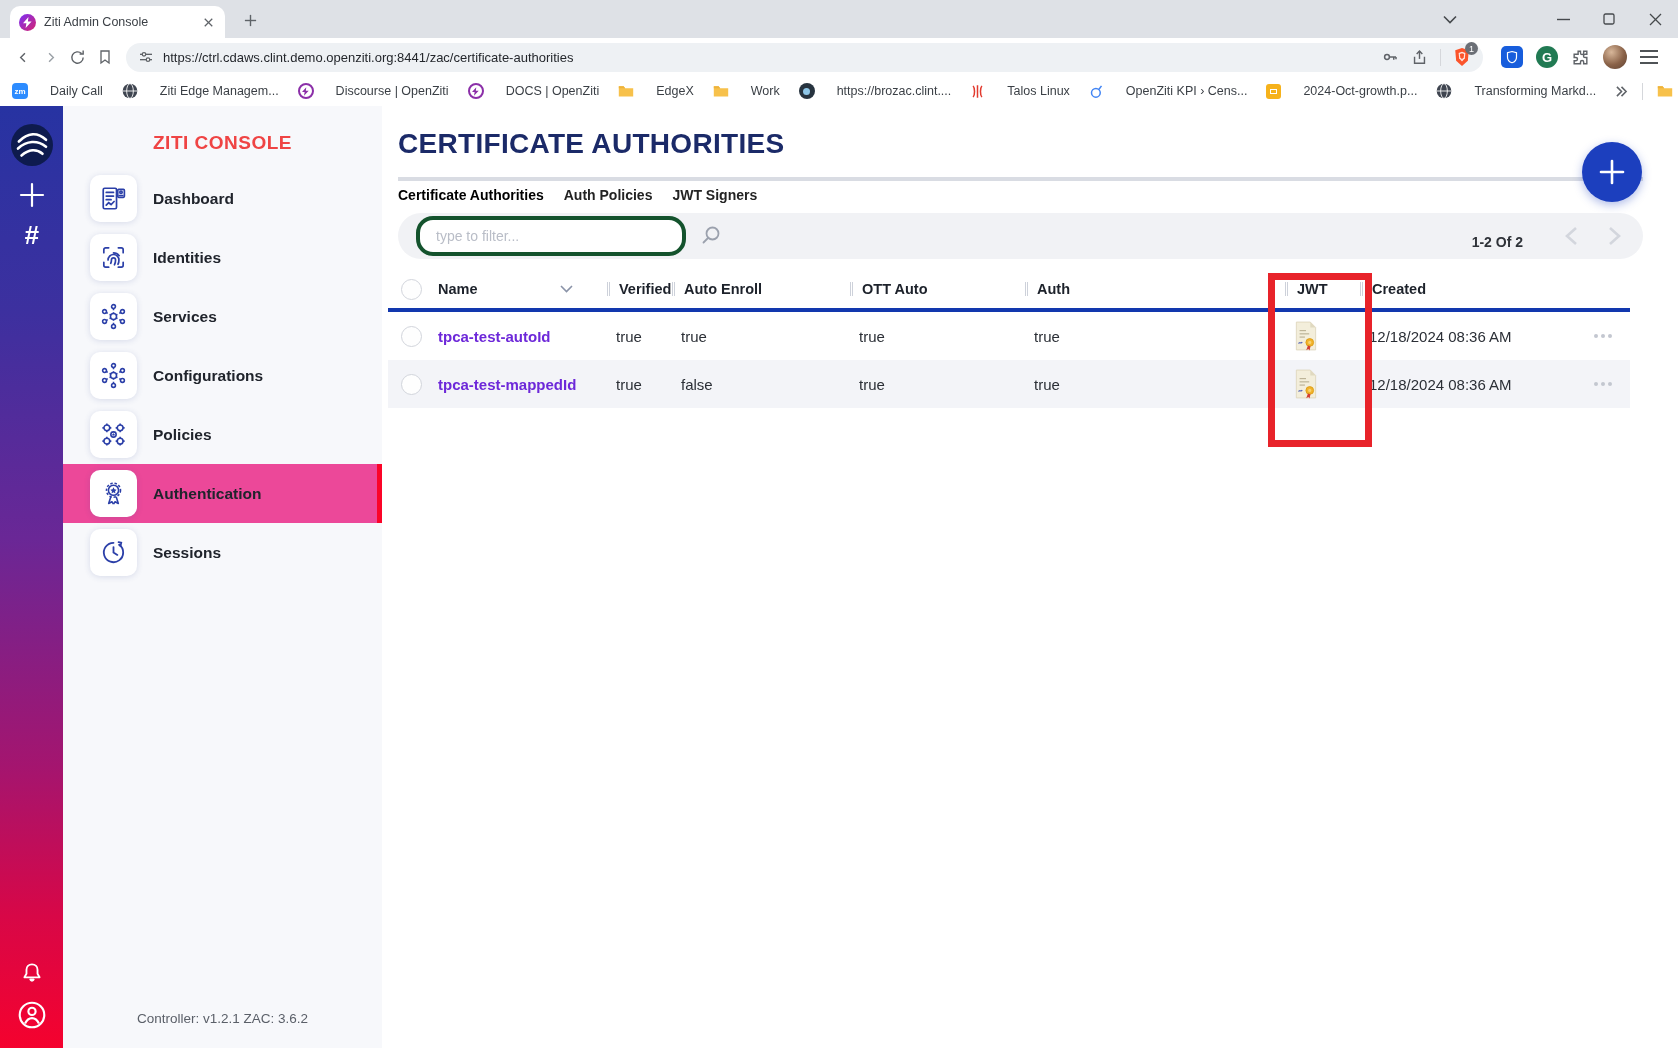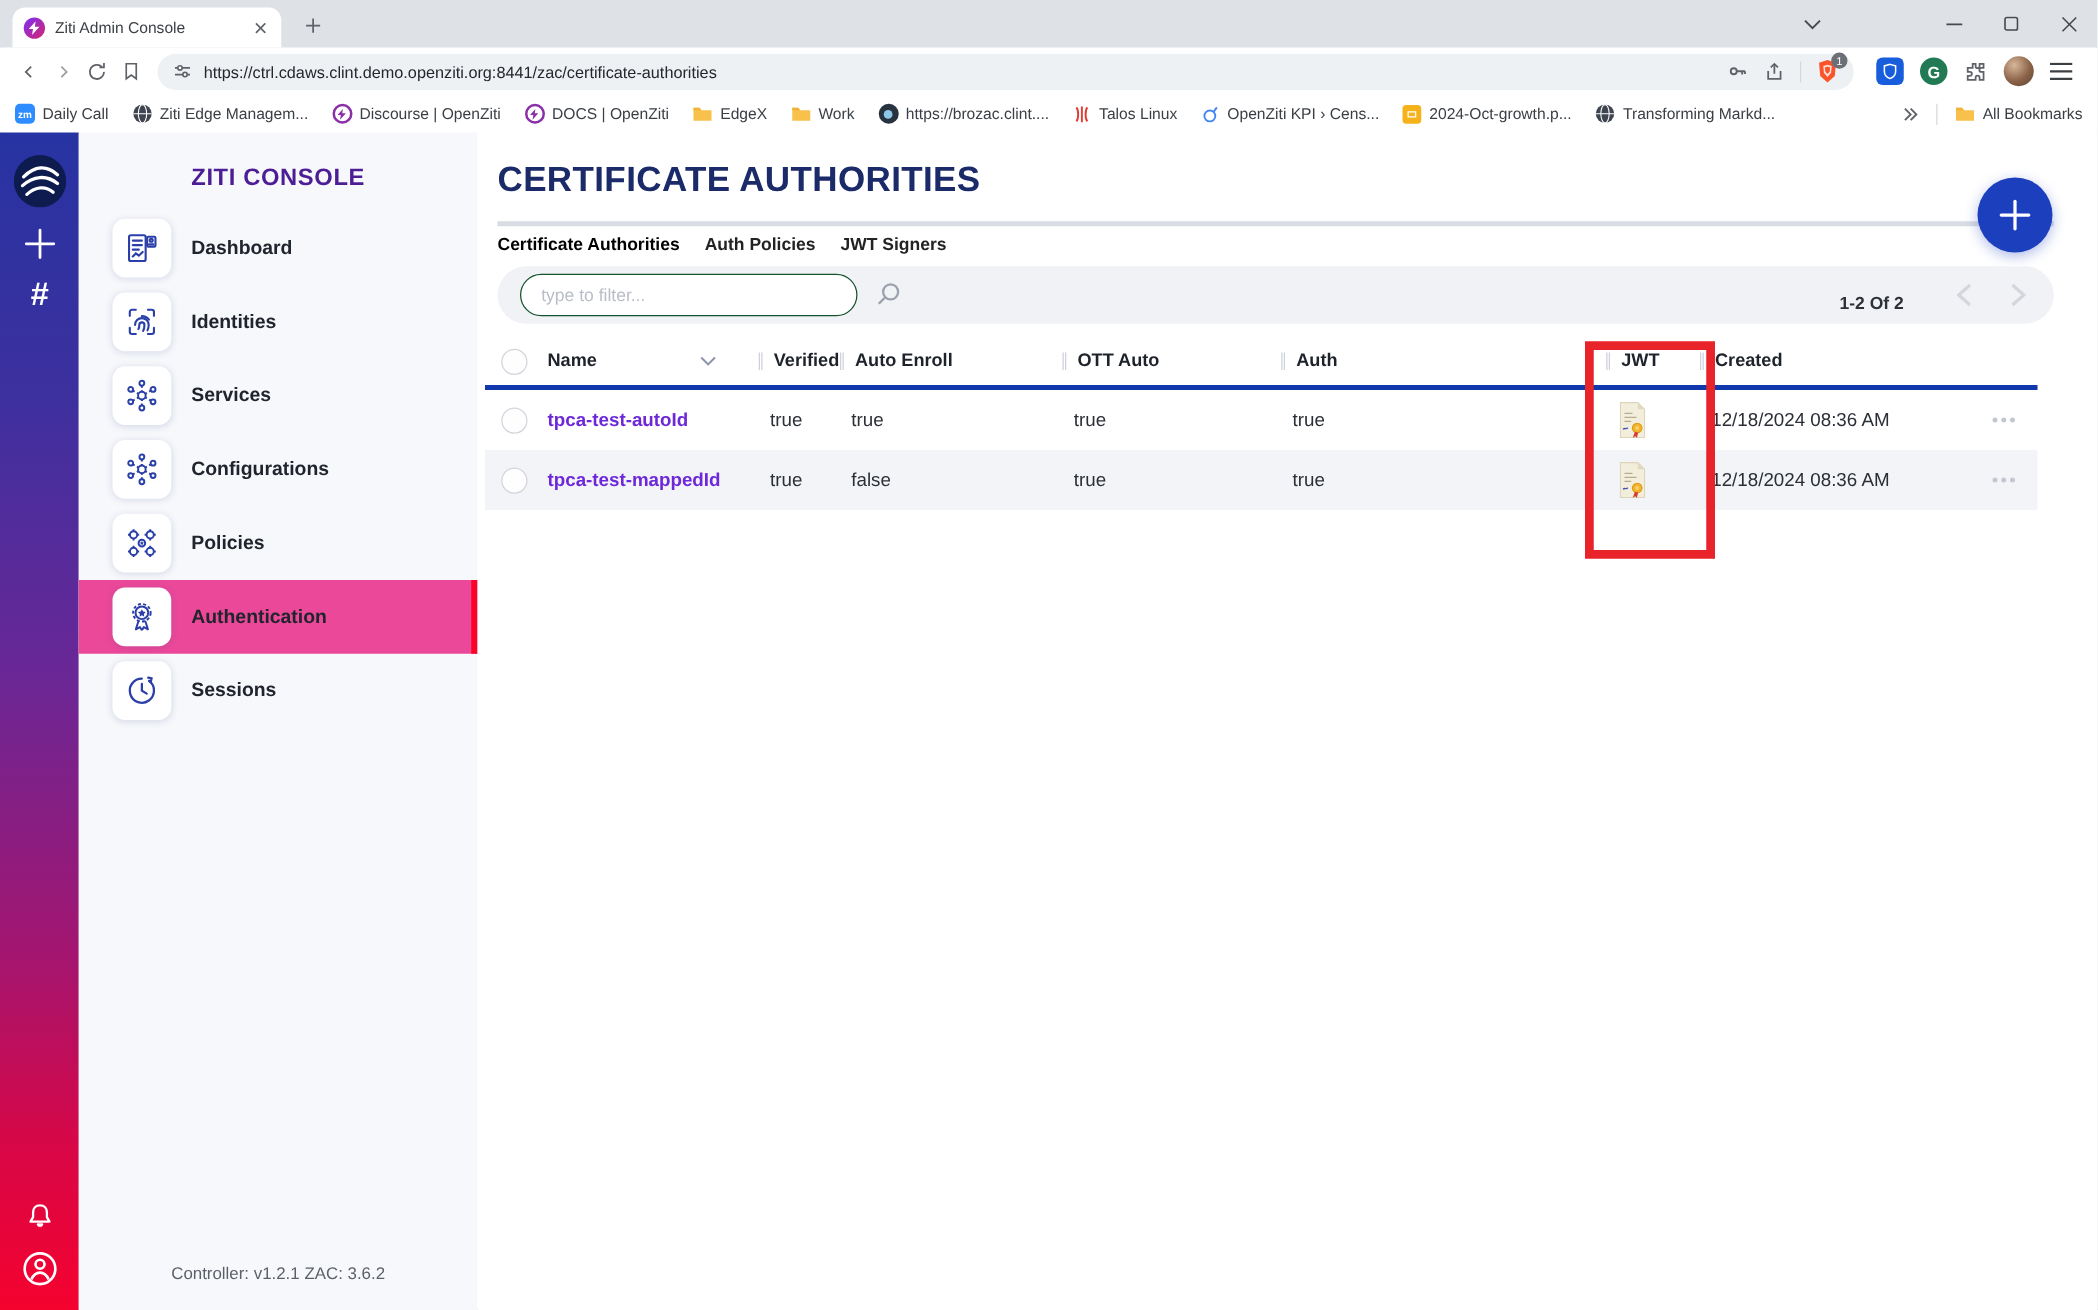--- a/index.html
+++ b/index.html
@@ -33,21 +33,21 @@
   .ext-icons { display:flex; align-items:center; gap:13px; margin:0 10px; }
   .bw-ico { width:22px; height:22px; border-radius:5px; background:#175ddc; display:flex; align-items:center; justify-content:center; }
   .gr-ico { width:22px; height:22px; border-radius:50%; background:#217a53; color:#fff; font-size:13px; font-weight:700;
             display:flex; align-items:center; justify-content:center; }
   .avatar { width:24px; height:24px; border-radius:50%; background:radial-gradient(circle at 35% 30%, #d8b79a 0%, #8a6248 55%, #5d4233 100%); }
   .vdiv { width:1px; height:17px; background:#d5d7db; }
 
   
   .bookmarksbar { height:30px; background:#fff; display:flex; align-items:center; padding:0 12px; gap:19px;
                   font-size:12.5px; color:#3a3f45; }
-  .bm { display:flex; align-items:center; gap:6px; white-space:nowrap; cursor:pointer; }
+  .bm { display:flex; align-items:center; gap:22px; white-space:nowrap; cursor:pointer; }
   .bm-zoom { width:16px; height:16px; border-radius:4px; background:#2d8cff; color:#fff; font-size:8px; font-weight:700;
              display:flex; align-items:center; justify-content:center; }
   .bm-oz { width:16px; height:16px; border-radius:50%; border:2px solid #8b2fa8; background:#fff;
            display:flex; align-items:center; justify-content:center; }
   .bm-slides { width:15px; height:15px; border-radius:3px; background:#f6b21b; display:flex; align-items:center; justify-content:center; }
   .bm-slides i { display:block; width:7px; height:5px; border:1.6px solid #fff; }
   .bm-site { width:16px; height:16px; border-radius:50%; background:#27333f; display:flex; align-items:center; justify-content:center; }
   .bm-site i { display:block; width:7px; height:7px; border-radius:50%; background:#8fc7e8; }
   .bm-right { margin-left:auto; display:flex; align-items:center; gap:14px; }
 
@@ -57,41 +57,41 @@
   .rail { width:63px; flex:0 0 63px; display:flex; flex-direction:column; align-items:center; padding:18px 0 0;
           background:linear-gradient(180deg,#2733a2 0%,#3d309f 22%,#6a2796 46%,#a4156f 70%,#d80747 86%,#f5022e 100%); }
   .rail-logo { width:42px; height:42px; border-radius:50%; cursor:pointer; }
   .rail-plus { margin-top:15px; cursor:pointer; }
   .rail-hash { margin-top:11px; color:#fff; font-size:26px; font-weight:700; font-style:italic; cursor:pointer; }
   .rail-spacer { flex:1; }
   .rail-bell { margin-bottom:13px; cursor:pointer; }
   .rail-account { margin-bottom:17px; cursor:pointer; }
 
   .sidebar { width:319px; flex:0 0 319px; background:#f7f8fb; position:relative; }
-  .sb-title { margin-top:26px; text-align:center; font-size:19px; font-weight:800; color:#4c1d95; letter-spacing:.5px; }
+  .sb-title { margin-top:26px; text-align:center; font-size:19px; font-weight:800; color:#ef4444; letter-spacing:.5px; }
   .nav { margin-top:15px; }
   .nav-item { height:59px; display:flex; align-items:center; padding-left:27px; position:relative; cursor:pointer; }
   .nav-item.active { background:#ec4899; }
   .active-bar { position:absolute; right:0; top:0; bottom:0; width:5px; background:#fb0428; }
   .icon-card { width:47px; height:47px; background:#fff; border-radius:10px; box-shadow:0 1px 6px rgba(50,70,140,.16);
                display:flex; align-items:center; justify-content:center; flex:0 0 auto; }
   .nav-label { margin-left:16px; font-size:15.5px; color:#20242c; font-weight:600; }
   .sb-footer { position:absolute; bottom:22px; width:100%; text-align:center; font-size:13.5px; color:#5a5f68; }
 
   .main { flex:1; background:#fff; position:relative; }
   .page-title { position:absolute; left:16px; top:22px; font-size:28px; font-weight:800; color:#1b2a68; letter-spacing:.3px; }
   .title-rule { position:absolute; left:16px; top:71px; width:1245px; height:4px; background:#d9dce3; }
   .add-btn { position:absolute; left:1200px; top:36px; width:60px; height:60px; border-radius:50%; background:#1c3fbe;
              display:flex; align-items:center; justify-content:center; box-shadow:0 3px 10px rgba(28,63,190,.35); cursor:pointer; }
   .subtabs { position:absolute; left:16px; top:81px; display:flex; gap:20px; font-size:14px; }
   .subtab { color:#232323; font-weight:600; cursor:pointer; }
   .subtab.active { font-weight:700; color:#000; }
   .listbar { position:absolute; left:16px; top:107px; width:1245px; height:46px; background:#f1f2f5; border-radius:23px;
              display:flex; align-items:center; padding:0 18px; }
-  .filter-input { width:270px; height:34px; border:1px solid #14532d; border-radius:17px; background:#fff;
+  .filter-input { width:270px; height:34px; border:4px solid #14532d; border-radius:17px; background:#fff;
                   padding:16px 16px; font-size:14px; color:#444; outline:none; font-family:"Liberation Sans",sans-serif; }
   .filter-input::placeholder { color:#b9bdc7; }
   .search-btn { margin-left:13px; }
   .page-info { margin-left:auto; font-weight:700; font-size:14px; color:#2e3238;margin-top:12px; }
   .pg-prev { margin-left:42px; color:#d3d6dd; }
   .pg-next { margin-left:30px; margin-right:4px; color:#d3d6dd; }
 
   .table { position:absolute; left:6px; top:164px; width:1242px; }
   .grid { display:grid; grid-template-columns:50px 169px 65px 178px 175px 260px 75px 222px 48px; align-items:center; }
   .thead { height:38px; }

